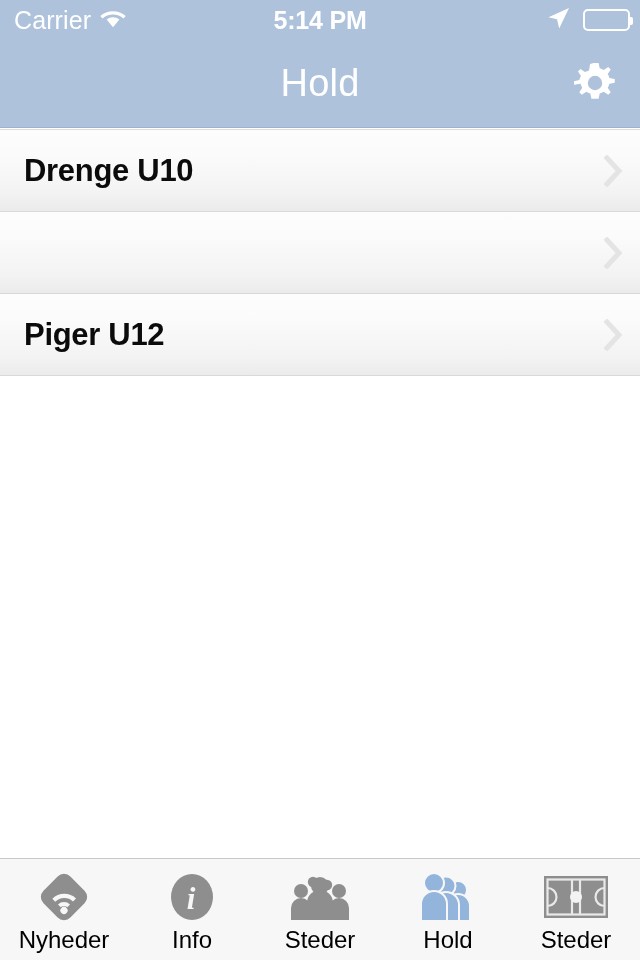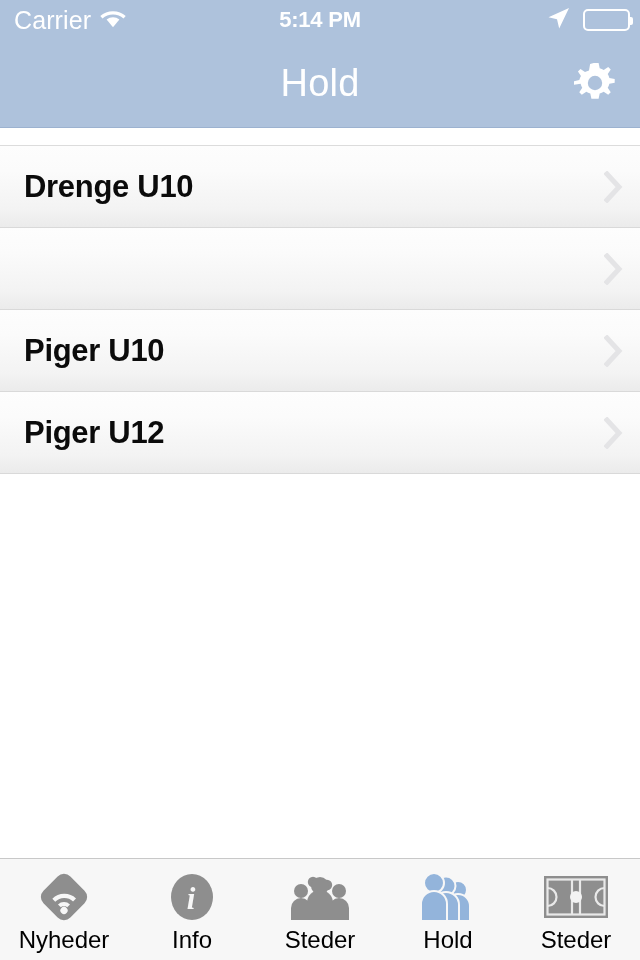--- a/index.html
+++ b/index.html
@@ -48,21 +48,21 @@
   .sb-center {
     position: absolute;
     left: 0; top: 0;
     width: 640px;
     height: 40px;
     display: flex;
     align-items: center;
     justify-content: center;
   }
   .sb-time {
-    font-size: 22px;
+    font-size: 25px;
     font-weight: 600;
     color: #ffffff;
     line-height: 1;
     letter-spacing: -0.2px;
   }
   .sb-right {
     position: absolute;
     right: 10px; top: 0;
     height: 40px;
     display: flex;
@@ -125,21 +125,20 @@
   }
 
   
   .list {
     position: absolute;
     left: 0;
     top: 129px;
     width: 640px;
     border-top: 1px solid #dcdcdc;
     box-sizing: border-box;
-    margin-top: 16px;
   }
   .row {
     position: relative;
     height: 82px;
     box-sizing: border-box;
     background: linear-gradient(to bottom, #fdfdfd 0%, #fbfbfb 30%, #f3f3f3 78%, #ebebeb 100%);
     border-bottom: 1px solid #d9d9d9;
     display: flex;
     align-items: center;
     cursor: pointer;
@@ -249,28 +248,20 @@
     </div>
 
     <div class="row">
       <span class="row-chevron">
         <svg width="19" height="32" viewBox="0 0 19 32">
           <path d="M3 3 L15 16 L3 29" stroke="#e4e4e6" stroke-width="5" fill="none" stroke-linecap="square" stroke-linejoin="miter"></path>
         </svg>
       </span>
     </div>
 
-    <div class="row">
-      <span class="row-label">Piger U10</span>
-      <span class="row-chevron">
-        <svg width="19" height="32" viewBox="0 0 19 32">
-          <path d="M3 3 L15 16 L3 29" stroke="#e4e4e6" stroke-width="5" fill="none" stroke-linecap="square" stroke-linejoin="miter"></path>
-        </svg>
-      </span>
-    </div>
 
     <div class="row">
       <span class="row-label">Piger U12</span>
       <span class="row-chevron">
         <svg width="19" height="32" viewBox="0 0 19 32">
           <path d="M3 3 L15 16 L3 29" stroke="#e4e4e6" stroke-width="5" fill="none" stroke-linecap="square" stroke-linejoin="miter"></path>
         </svg>
       </span>
     </div>
 

